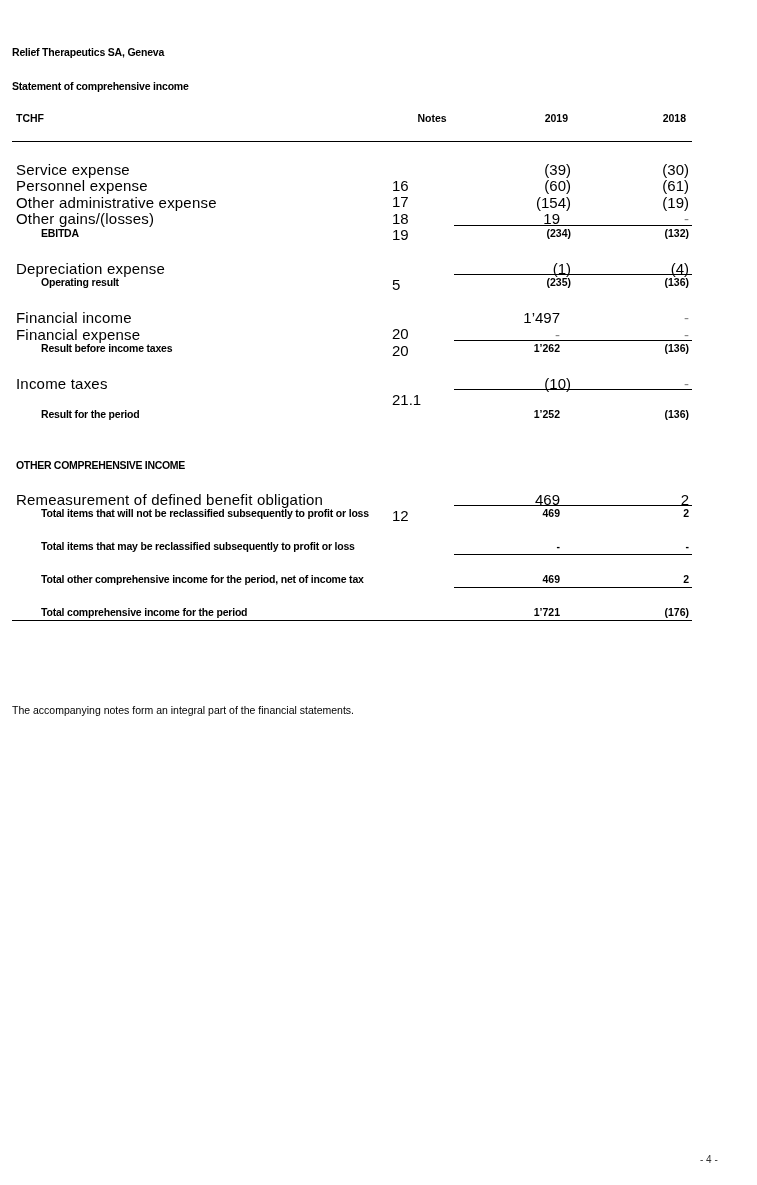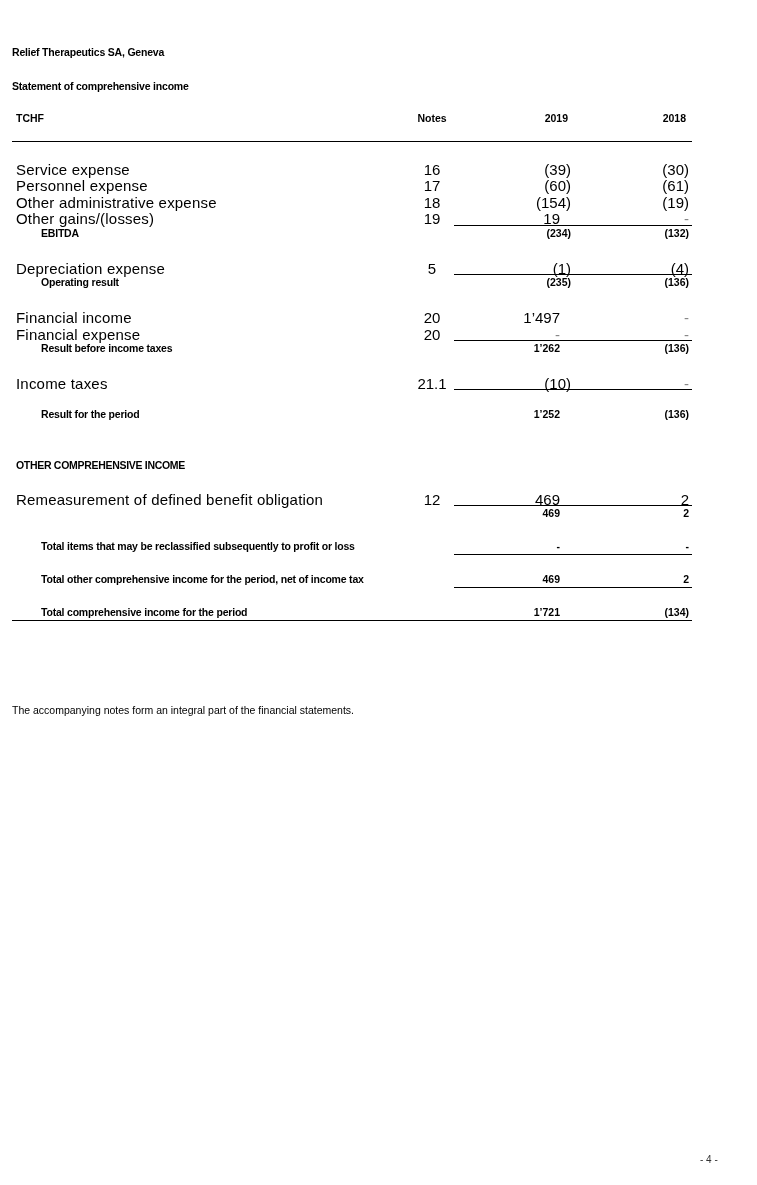--- a/index.html
+++ b/index.html
@@ -13,21 +13,21 @@
     .stmt-title { left: 12px; top: 80px; font-size: 10.5px; font-weight: bold; letter-spacing: -0.2px; }
     .hdr { top: 112px; font-size: 10.5px; font-weight: bold; }
     .hdr-tchf { left: 16px; }
     .hdr-notes { left: 392px; width: 80px; text-align: center; }
     .hdr-2019 { left: 458px; width: 110px; text-align: right; }
     .hdr-2018 { left: 580px; width: 106px; text-align: right; }
     .hline { position: absolute; height: 1px; background: #000; }
 
     .row { position: absolute; left: 0; width: 757px; height: 16px; font-size: 15px; }
     .row .label { position: absolute; left: 16px; top: 0; letter-spacing: 0.2px; }
-    .row .note { position: absolute; left: 392px; width: 80px; text-align: center; top: 0; }
+    .row .note { position: absolute; left: 392px; width: 80px; top: 16px; }
     .row .v2019 { position: absolute; left: 458px; width: 113px; text-align: right; top: 0; }
     .row .v2018 { position: absolute; left: 580px; width: 109px; text-align: right; top: 0; }
     .row.bold { font-weight: bold; font-size: 10.5px; }
     .row.bold .label { letter-spacing: -0.2px; margin-left: 25px; }
     .row .v2019.dash, .row .v2018.dash { color: #888; }
     .row .v2019.num-center { width: 102px; }
 
     .section-head { left: 16px; top: 459px; font-size: 10.5px; font-weight: bold; letter-spacing: -0.3px; }
     .footnote { left: 12px; top: 704px; font-size: 10.5px; }
     .page-num { left: 700px; top: 1154px; font-size: 10px; color: #333; }
@@ -129,20 +129,21 @@
 <div class="abs section-head">OTHER COMPREHENSIVE INCOME</div>
 
 <div class="row" style="top:491px;">
   <span class="label">Remeasurement of defined benefit obligation</span>
   <span class="note">12</span>
   <span class="v2019 num-center">469</span>
   <span class="v2018">2</span>
 </div>
 <div class="hline" style="left:454px; top:505px; width:238px;"></div>
 <div class="row bold" style="top:507px;">
+  <span class="label">Total items that will not be reclassified subsequently to profit or loss</span>
   <span class="note"></span>
   <span class="v2019 num-center">469</span>
   <span class="v2018">2</span>
 </div>
 
 <div class="row bold" style="top:540px;">
   <span class="label">Total items that may be reclassified subsequently to profit or loss</span>
   <span class="note"></span>
   <span class="v2019 num-center">-</span>
   <span class="v2018">-</span>
@@ -154,18 +155,18 @@
   <span class="note"></span>
   <span class="v2019 num-center">469</span>
   <span class="v2018">2</span>
 </div>
 <div class="hline" style="left:454px; top:587px; width:238px;"></div>
 
 <div class="row bold" style="top:606px;">
   <span class="label">Total comprehensive income for the period</span>
   <span class="note"></span>
   <span class="v2019 num-center">1’721</span>
-  <span class="v2018">(134)</span>
+  <span class="v2018">(176)</span>
 </div>
 <div class="hline" style="left:12px; top:620px; width:680px;"></div>
 
 <div class="abs footnote">The accompanying notes form an integral part of the financial statements.</div>
 <div class="abs page-num">- 4 -</div>
 
 </body></html>

